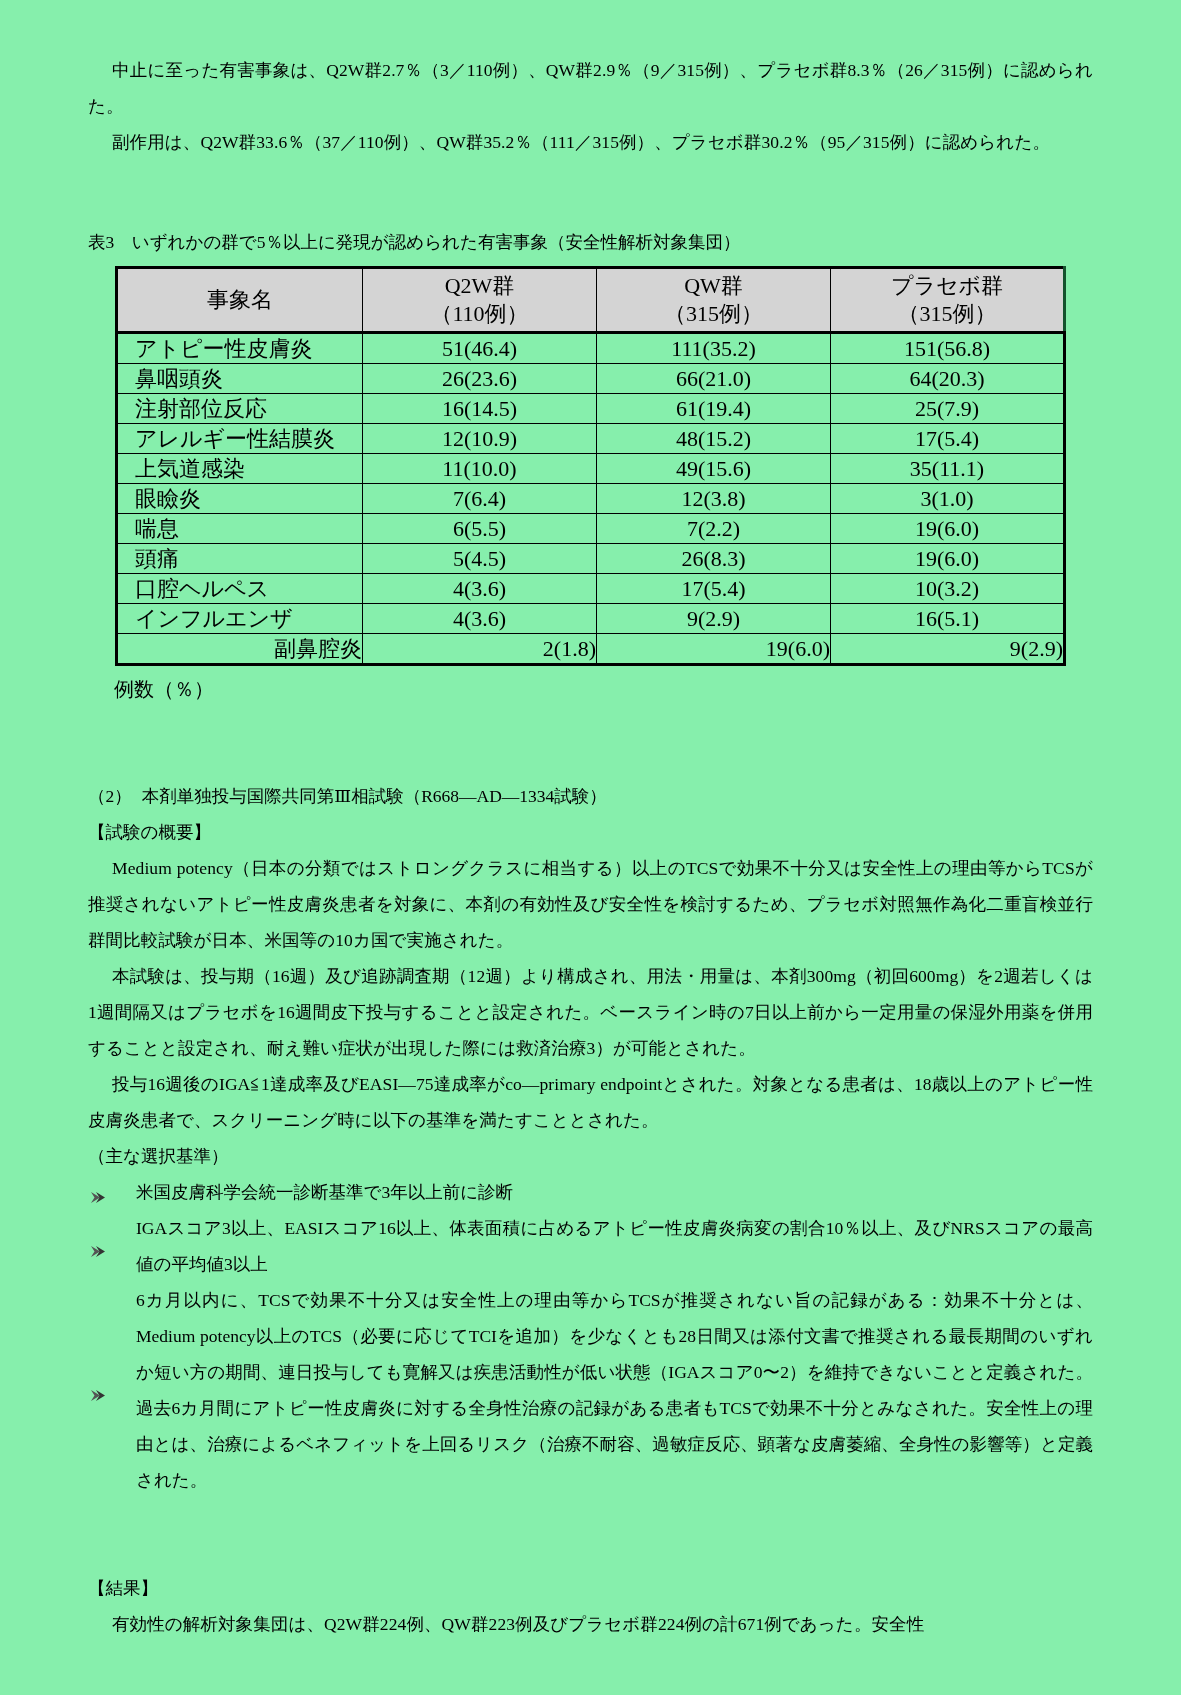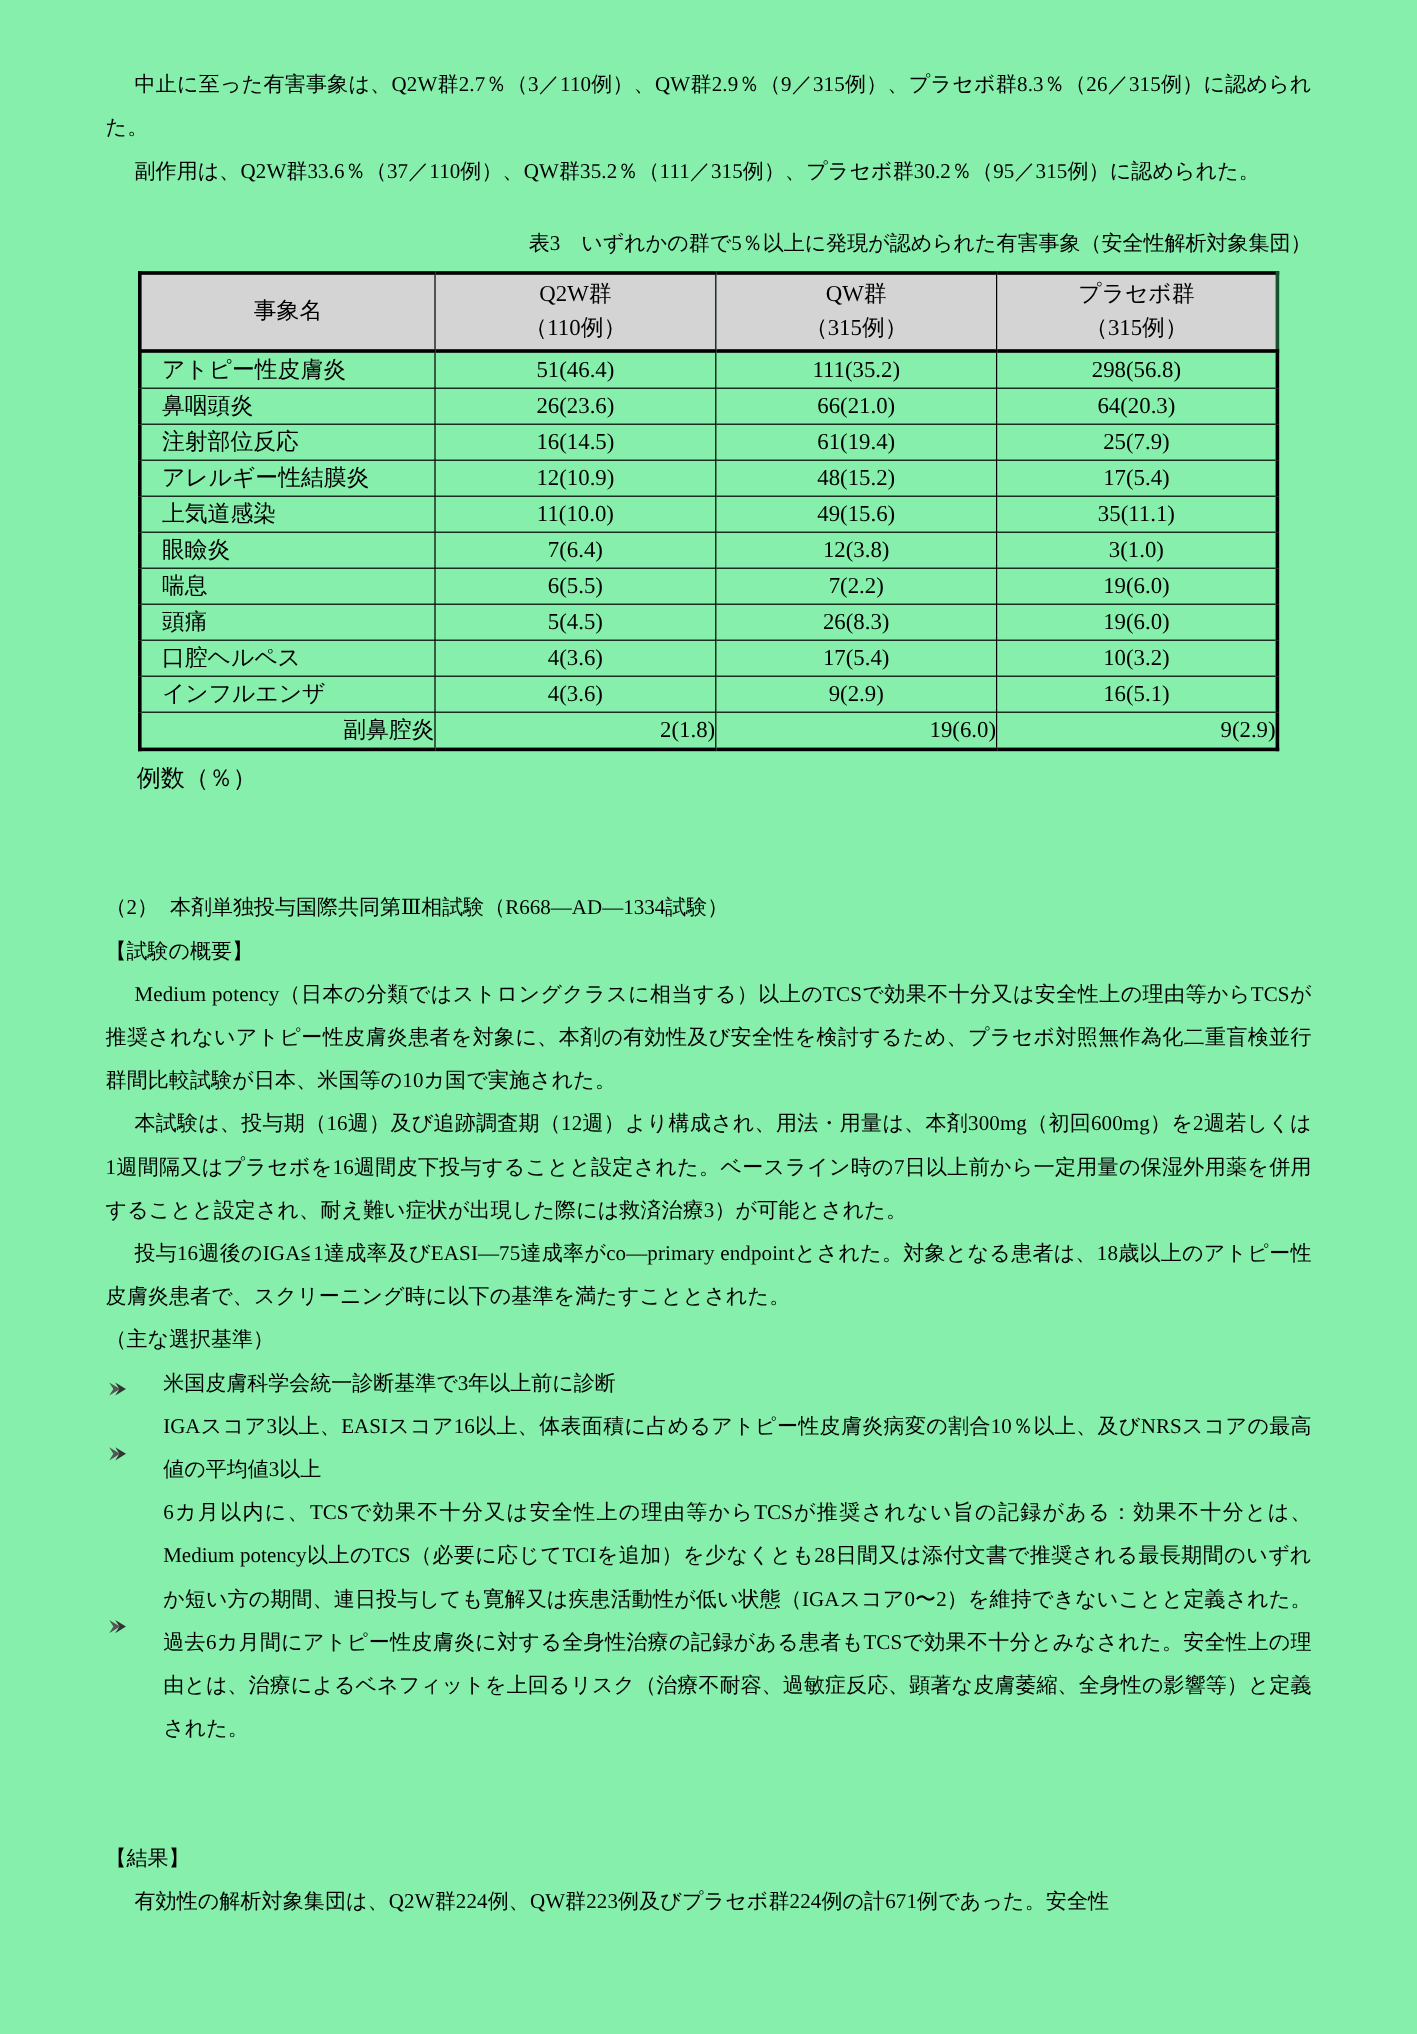--- a/index.html
+++ b/index.html
@@ -30,34 +30,34 @@
   }
   .para.indent {
     text-indent: 24px;
   }
   .para-gap {
     height: 36px;
   }
 
   
   .tbl-caption {
-    text-align: right;
-    line-height: 36px;
-    margin-top: 24px;
+    text-align: left;
+    line-height: 36px;
+    margin-top: 64px;
     margin-bottom: 6px;
     font-size: 17.5px;
   }
 
   
   table.aetable {
     border-collapse: collapse;
     width: 948px;
     margin: 0 auto;
     table-layout: fixed;
-    font-size: 19px;
+    font-size: 22px;
   }
   table.aetable td,
   table.aetable th {
     border: 1px solid #000000;
     padding: 0;
     font-weight: normal;
   }
   table.aetable thead td {
     background: #d4d4d4;
     text-align: center;
@@ -174,21 +174,21 @@
           <span class="hdr-l1">プラセボ群</span>
           <span class="hdr-l2">（315例）</span>
         </td>
       </tr>
     </thead>
     <tbody>
       <tr>
         <td class="name">アトピー性皮膚炎</td>
         <td class="num">51(46.4)</td>
         <td class="num">111(35.2)</td>
-        <td class="num last">298(56.8)</td>
+        <td class="num last">151(56.8)</td>
       </tr>
       <tr>
         <td class="name">鼻咽頭炎</td>
         <td class="num">26(23.6)</td>
         <td class="num">66(21.0)</td>
         <td class="num last">64(20.3)</td>
       </tr>
       <tr>
         <td class="name">注射部位反応</td>
         <td class="num">16(14.5)</td>

